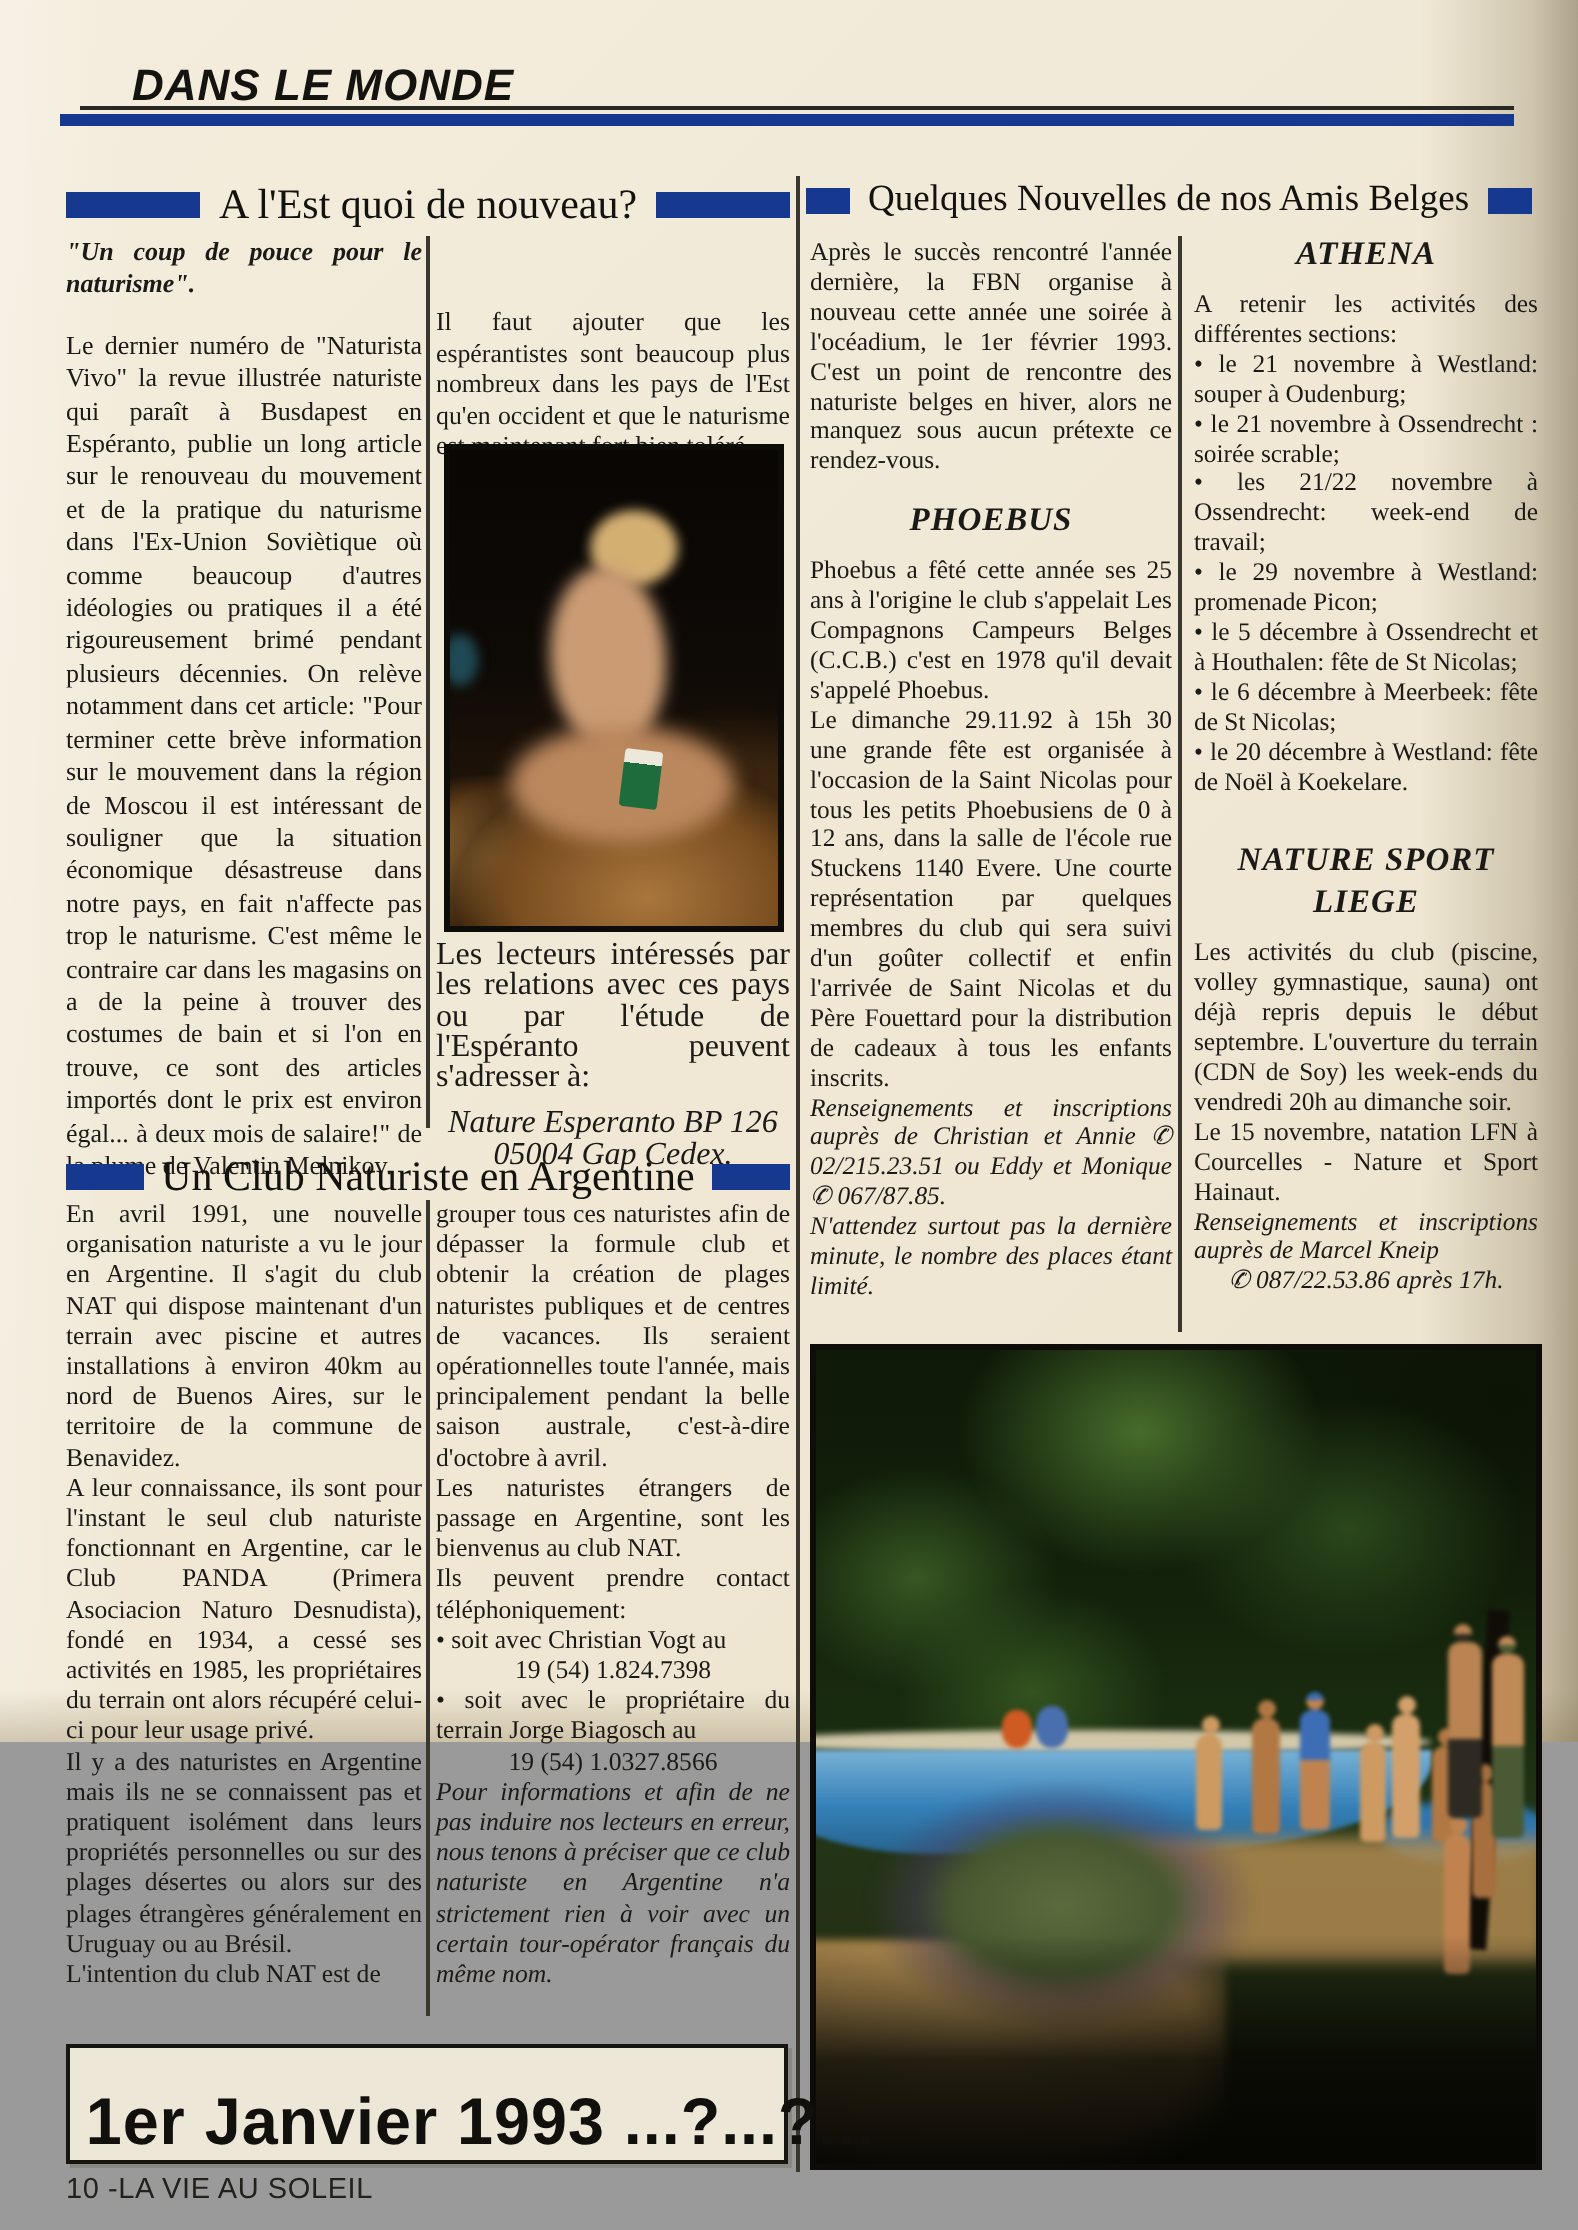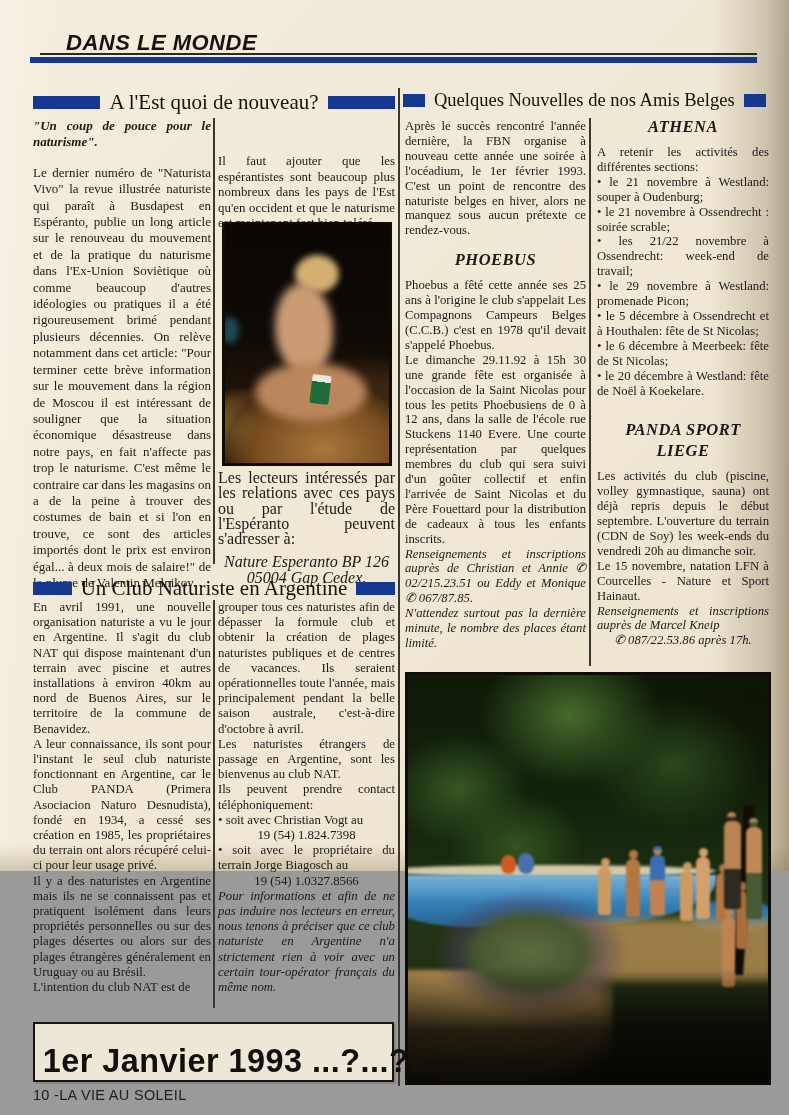--- a/index.html
+++ b/index.html
@@ -161,21 +161,21 @@
     <p class="p it center">05004 Gap Cedex.</p>
   </div>
 
   <div id="arg-title-row" class="title-row">
     <div class="bar"></div>
     <div class="title-text">Un Club Naturiste en Argentine</div>
     <div class="bar"></div>
   </div>
   <div id="arg-col1" class="col">
     <p class="p">En avril 1991, une nouvelle organisation naturiste a vu le jour en Argentine. Il s'agit du club NAT qui dispose maintenant d'un terrain avec piscine et autres installations à environ 40km au nord de Buenos Aires, sur le territoire de la commune de Benavidez.</p>
-    <p class="p">A leur connaissance, ils sont pour l'instant le seul club naturiste fonctionnant en Argentine, car le Club PANDA (Primera Asociacion Naturo Desnudista), fondé en 1934, a cessé ses création en 1985, les propriétaires du terrain ont alors récupéré celui-ci pour leur usage privé.</p>
+    <p class="p">A leur connaissance, ils sont pour l'instant le seul club naturiste fonctionnant en Argentine, car le Club PANDA (Primera Asociacion Naturo Desnudista), fondé en 1934, a cessé ses activités en 1985, les propriétaires du terrain ont alors récupéré celui-ci pour leur usage privé.</p>
     <p class="p">Il y a des naturistes en Argentine mais ils ne se connaissent pas et pratiquent isolément dans leurs propriétés personnelles ou sur des plages désertes ou alors sur des plages étrangères généralement en Uruguay ou au Brésil.</p>
     <p class="p">L'intention du club NAT est de</p>
   </div>
   <div id="arg-col2" class="col">
     <p class="p">grouper tous ces naturistes afin de dépasser la formule club et obtenir la création de plages naturistes publiques et de centres de vacances. Ils seraient opérationnelles toute l'année, mais principalement pendant la belle saison australe, c'est-à-dire d'octobre à avril.</p>
     <p class="p">Les naturistes étrangers de passage en Argentine, sont les bienvenus au club NAT.</p>
     <p class="p">Ils peuvent prendre contact téléphoniquement:</p>
     <p class="p">• soit avec Christian Vogt au</p>
     <p class="p center">19 (54) 1.824.7398</p>
     <p class="p">• soit avec le propriétaire du terrain Jorge Biagosch au</p>
@@ -199,21 +199,21 @@
   <div id="bel-col2" class="col">
     <div class="subhead" style="margin-top:0;">ATHENA</div>
     <p class="p">A retenir les activités des différentes sections:</p>
     <p class="p">• le 21 novembre à Westland: souper à Oudenburg;</p>
     <p class="p">• le 21 novembre à Ossendrecht : soirée scrable;</p>
     <p class="p">• les 21/22 novembre à Ossendrecht: week-end de travail;</p>
     <p class="p">• le 29 novembre à Westland: promenade Picon;</p>
     <p class="p">• le 5 décembre à Ossendrecht et à Houthalen: fête de St Nicolas;</p>
     <p class="p">• le 6 décembre à Meerbeek: fête de St Nicolas;</p>
     <p class="p">• le 20 décembre à Westland: fête de Noël à Koekelare.</p>
-    <div class="subhead" style="margin-top:22px;margin-bottom:2px;">PANDA SPORT</div>
+    <div class="subhead" style="margin-top:22px;margin-bottom:2px;">NATURE SPORT</div>
     <div class="subhead" style="margin-top:0;">LIEGE</div>
     <p class="p">Les activités du club (piscine, volley gymnastique, sauna) ont déjà repris depuis le début septembre. L'ouverture du terrain (CDN de Soy) les week-ends du vendredi 20h au dimanche soir.</p>
     <p class="p">Le 15 novembre, natation LFN à Courcelles - Nature et Sport Hainaut.</p>
     <p class="p it">Renseignements et inscriptions auprès de Marcel Kneip</p>
     <p class="p it center">✆ 087/22.53.86 après 17h.</p>
   </div>
 
   <div id="photo-pool">
     <div class="pool-rim"></div>
     <div class="pool-water"></div>

